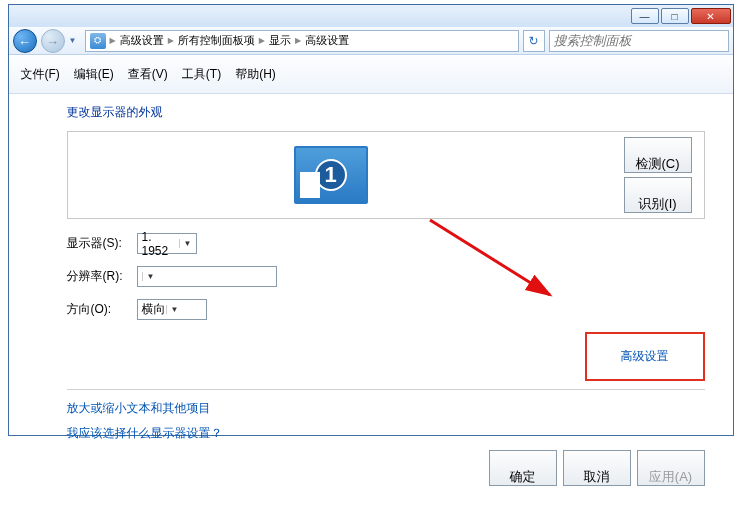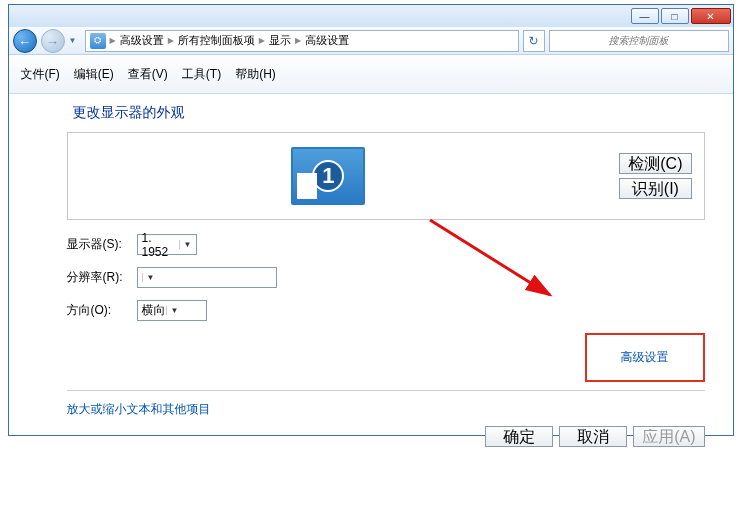--- a/index.html
+++ b/index.html
@@ -12,36 +12,36 @@
 .tbtn.close { background: linear-gradient(#e86a5a,#c93a2a); color: #fff; border-color: #8a1a0a; width: 40px; }
 
 .navrow { height: 28px; display: flex; align-items: center; background: linear-gradient(#f8fbff,#e4eefb); border-bottom: 1px solid #bcd0e8; padding: 0 4px; gap: 4px; }
 .navbtn { width: 24px; height: 24px; border-radius: 50%; background: radial-gradient(circle at 30% 30%, #6fb7f5, #1a6fc0); border: 1px solid #0d4f8b; display: flex; align-items: center; justify-content: center; color: #fff; font-size: 13px; }
 .navbtn.fwd { background: radial-gradient(circle at 30% 30%, #e0ecf7, #aac5de); color: #7893ad; border-color: #9cb5cf; }
 .navdrop { width: 12px; color: #3e6da8; font-size: 8px; }
 .addressbar { flex: 1; height: 22px; border: 1px solid #9cb5cf; background: #fff; display: flex; align-items: center; padding: 0 4px; gap: 2px; font-size: 11px; }
 .addressbar .icon16 { width: 16px; height: 16px; background: linear-gradient(#7fb8e8,#3a8ad6); border-radius: 2px; display:flex;align-items:center;justify-content:center;color:#fff;font-size:9px; }
 .crumb-sep { color: #888; font-size: 8px; padding: 0 2px; }
 .refresh { width: 22px; height: 22px; border: 1px solid #9cb5cf; background: #fff; display:flex;align-items:center;justify-content:center; color:#2a6db5; }
-.searchbox { width: 180px; height: 22px; border: 1px solid #9cb5cf; background: #fff; padding: 0 4px; color: #888; font-style: italic; font-size: 10px; text-align: center; }
+.searchbox { width: 180px; height: 22px; border: 1px solid #9cb5cf; background: #fff; padding: 0 4px; color: #888; font-style: italic; font-size: 13px; }
 
 .menubar { height: 39px; background: linear-gradient(#fdfefe,#eef4fb); border-bottom: 1px solid #d0dceb; display: flex; align-items: center; padding: 0 6px; gap: 2px; font-size: 12px; }
 .menuitem { padding: 2px 6px; }
 
 .content { padding: 10px 28px 10px 58px; }
-.heading { color: #003399; font-size: 14px; margin-bottom: 10px; margin-left: 6px; }
+.heading { color: #003399; font-size: 12px; margin-bottom: 10px; }
 
 .preview-container { border: 1px solid #c8c8c8; height: 88px; display: flex; align-items: center; padding: 6px; margin-bottom: 14px; position: relative; }
 .preview-center { flex: 1; display:flex; justify-content:center; align-items:center; gap:0; }
 .mon-sel { border: 2px solid #2a7ac5; background: linear-gradient(#4f9edb,#2a7ac5); width: 74px; height: 58px; border-radius: 2px; position: relative; }
 .mon-sel::before { content:"1"; position:absolute; top:50%; left:50%; transform:translate(-50%,-50%); font-size:22px; font-weight:bold; color:#fff; background:#1c5c9c; width:28px; height:28px; border-radius:50%; border:2px solid #fff; display:flex;align-items:center;justify-content:center; }
 .mon-sel::after { content:""; position:absolute; left:4px; bottom:4px; width:20px; height:26px; background:#fff; }
 .mon-back { width: 40px; height: 40px; background: #cbd5df; border: 1px solid #a8b5c2; position: relative; margin-left: -4px; z-index:-1; }
 .btn-stack { display:flex; flex-direction:column; gap:4px; margin-right:6px; }
-.winbtn { height: 21px; min-width: 68px; border: 1px solid #8a9aa8; background: linear-gradient(#fdfdfd,#e8edf2); font-size: 16px; padding: 0 8px; }
+.winbtn { height: 21px; min-width: 68px; border: 1px solid #8a9aa8; background: linear-gradient(#fdfdfd,#e8edf2); font-size: 13px; padding: 17px 8px; }
 
 .form-row { display:flex; align-items:center; margin-bottom:12px; }
 .form-label { width: 70px; }
 .dropdown { height: 21px; border: 1px solid #8a9aa8; background:#fff; display:inline-flex; align-items:center; padding: 0 4px; }
 .dropdown .dd-arrow { font-size:8px; color:#333; border-left:1px solid #ccc; padding-left:4px; }
 .dd-s { width: 60px; }
 .dd-m { width: 140px; }
 .dd-sm { width: 70px; }
 
 .adv-area { display:flex; justify-content:flex-end; margin: 8px 0 6px; }
@@ -132,20 +132,21 @@
 
     <div class="adv-area">
       <div class="adv-box">
         <span class="adv-link">高级设置</span>
       </div>
     </div>
 
     <div class="divider"></div>
 
     <a class="link">放大或缩小文本和其他项目</a>
+    <a class="link">我应该选择什么显示器设置？</a>
 
     <div class="bottom-btns">
       <button class="winbtn">确定</button>
       <button class="winbtn">取消</button>
       <button class="winbtn disabled">应用(A)</button>
     </div>
   </div>
 </div>
 
 <svg class="arrow-annot" style="left:420px; top:210px;" width="160" height="110">

